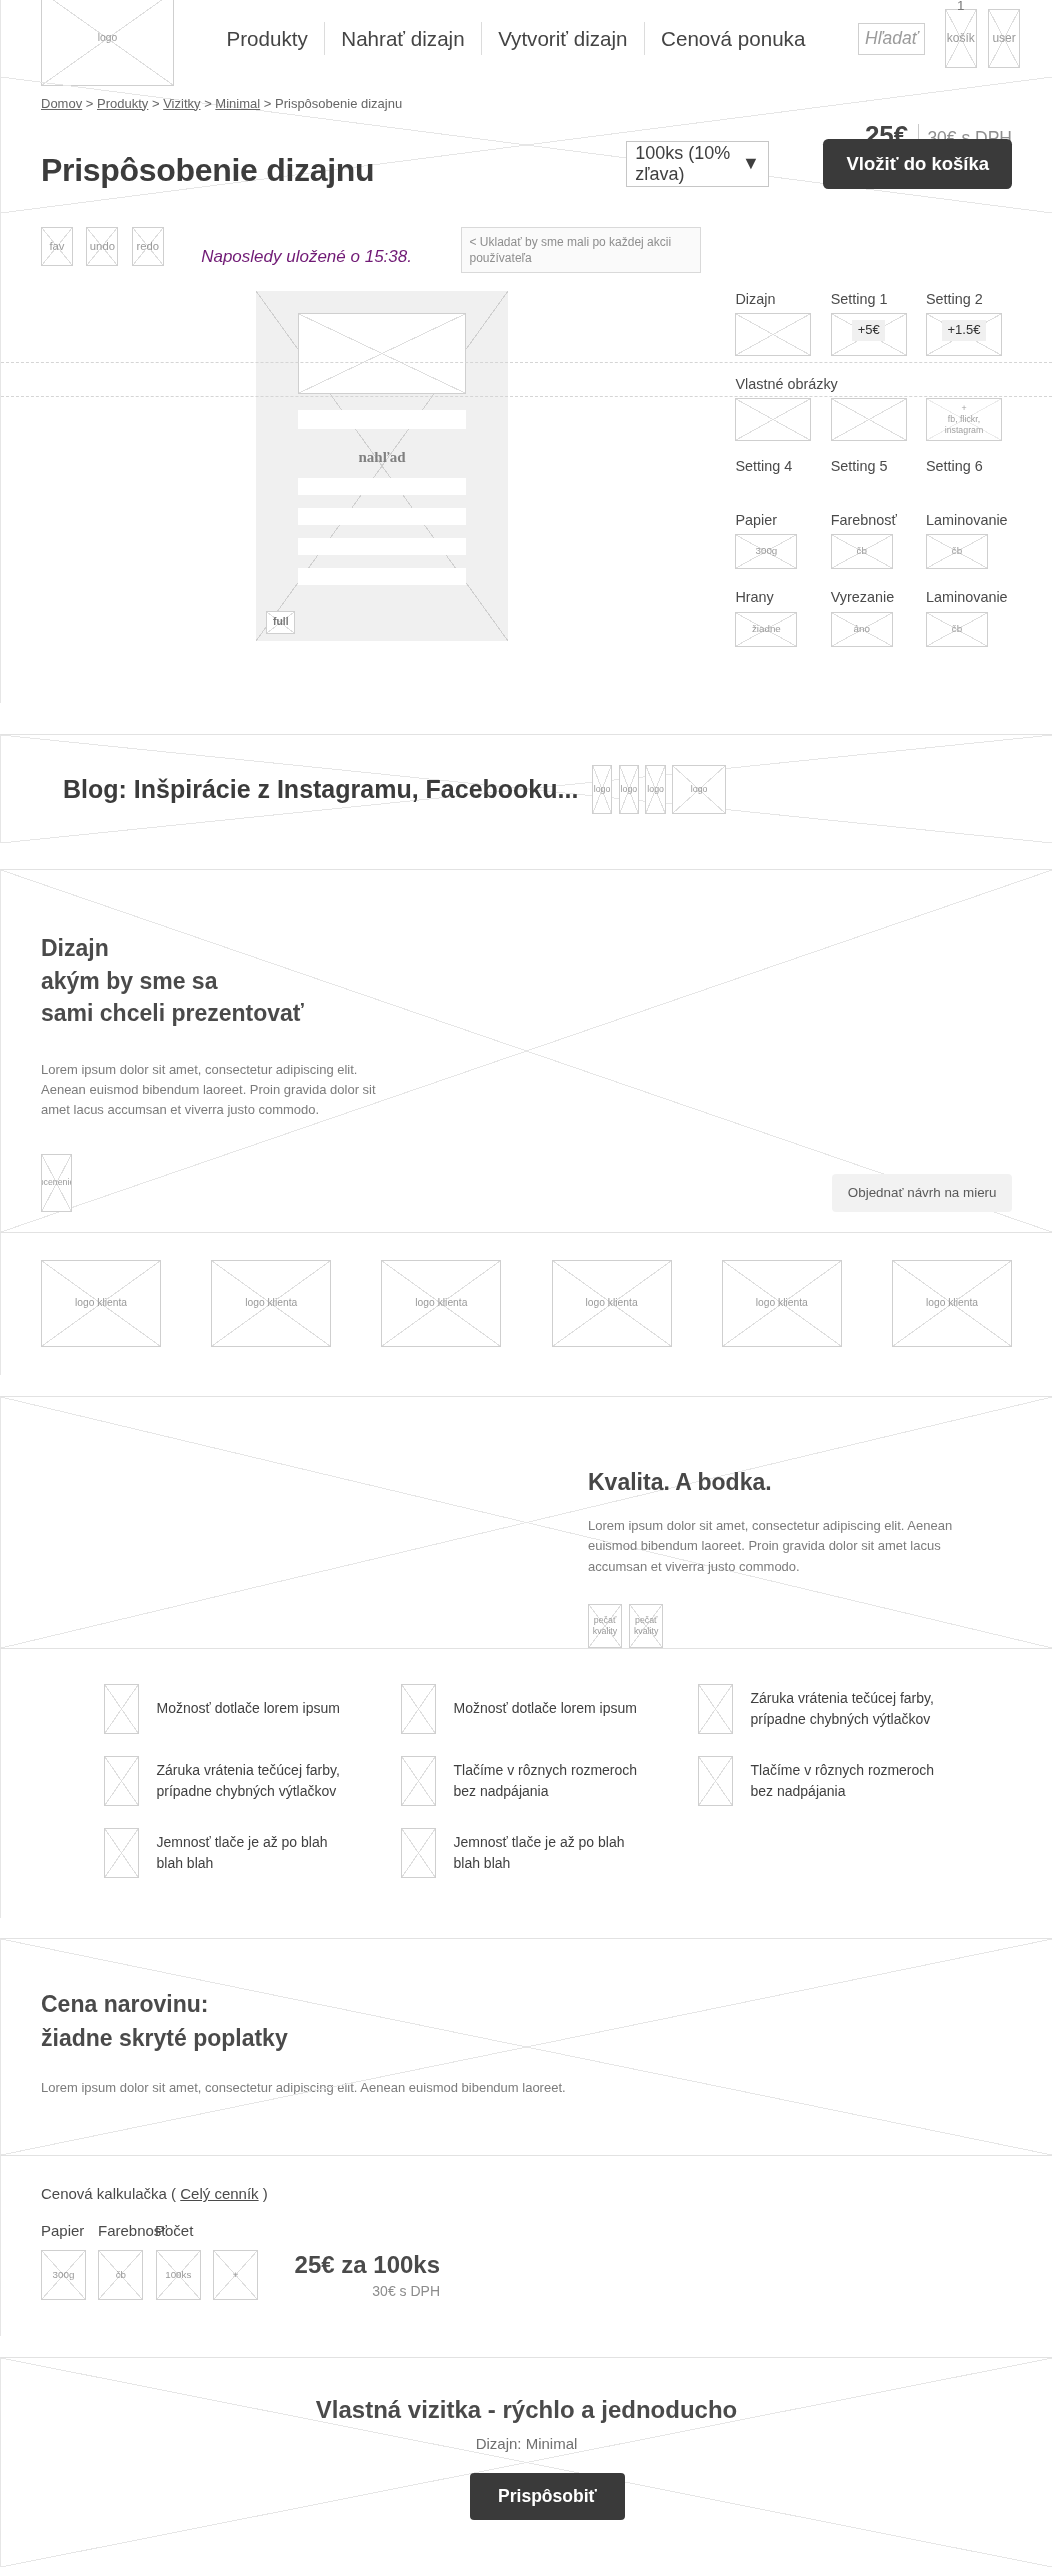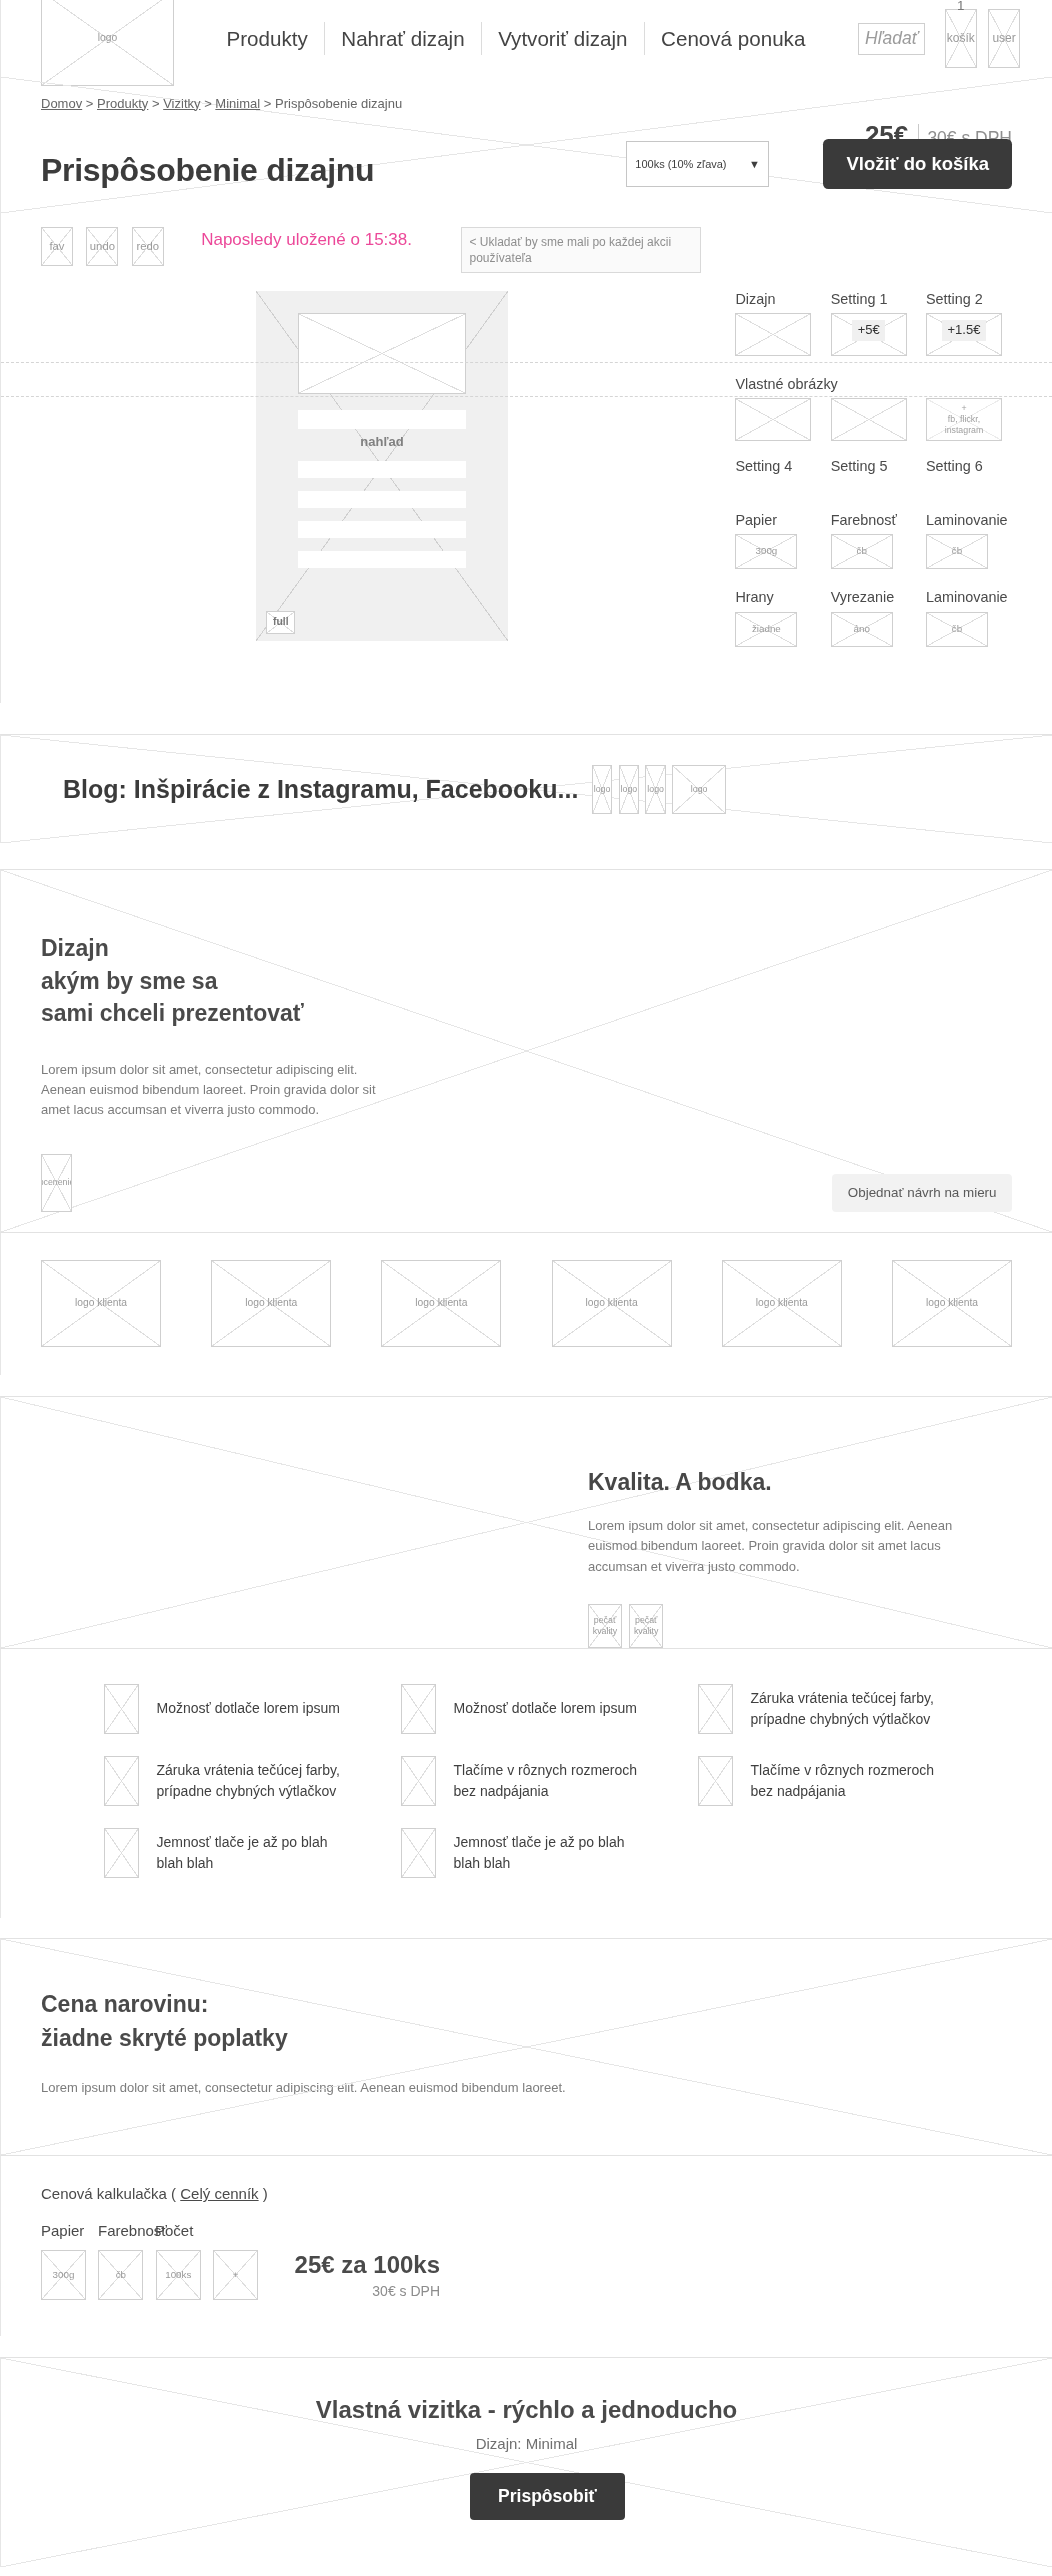--- a/index.html
+++ b/index.html
@@ -75,49 +75,49 @@
   .title-row{ display:flex; align-items:flex-end; justify-content:space-between; margin-top:28px; position:relative; z-index:2;}
   .page-title{ font-size:32px; font-weight:bold; color:#3c3c3c; letter-spacing:-0.3px;}
   .price-area{ position:absolute; right:40px; top:43px; display:flex; align-items:baseline; gap:9.3px; z-index:2;}
   .price-main{ font-size:26px; font-weight:bold; color:#444;}
   .price-div{ width:0.5px; height:24px; background:#c9c9c9; align-self:center;}
   .price-vat{ font-size:17.5px; color:#8e8e8e;}
   .buy-row{ display:flex; align-items:center; gap:12.4px; }
   .qty-select{
     width:143px; height:46px; border:0.5px solid #c6c6c6; background:#fff;
     display:flex; align-items:center; justify-content:space-between; padding:0 8.2px;
-    font-size:11px; color:#3f3f3f;
+    font-size:18px; color:#3f3f3f;
   }
   .btn-dark{
     background:#3a3a3a; color:#fff; border-radius:5.2px; font-size:18.5px; font-weight:bold;
     padding:14.4px 23px; white-space:nowrap; border:none;margin-left:42px;
   }
 
   
   .editor{ position:relative; border-left:0.5px solid #e6e6e6; border-right:0.5px solid #e6e6e6; padding:13.4px 40px 41px; }
   .editor-top{ display:flex; align-items:flex-start; gap:13.4px; }
   .tool-btn{ width:32px; height:39px; font-size:11.3px;}
-  .saved-text{ font-size:17px; color:#ec4899; margin-left:24px; margin-top:3px;}
+  .saved-text{ font-size:17px; color:#701a75; font-style:italic; margin-left:24px; margin-top:20px;}
   .note{
     margin-left:36px; border:0.5px solid #d9d9d9; background:#fafafa; color:#8e8e8e;
     font-size:12px; padding:6.2px 7.2px; width:240px; line-height:1.35;
   }
   .editor-body{ display:flex; gap:0; margin-top:17.5px; }
   .canvas-col{ flex:1; display:flex; justify-content:center; }
   .canvas{
     width:252px; height:350px; background:#f0f0f0; position:relative;
     display:flex; flex-direction:column; align-items:center; padding-top:21.6px; gap:0;
   }
   .canvas .cx{position:absolute; inset:0;}
   .canvas .cx::before{content:"";position:absolute;inset:0;background-image:linear-gradient(to bottom right, transparent calc(50% - 0.5px), #cfcfcf calc(50% - 0.5px), #cfcfcf calc(50% + 0.5px), transparent calc(50% + 0.5px));}
   .canvas .cx::after{content:"";position:absolute;inset:0;background-image:linear-gradient(to bottom left, transparent calc(50% - 0.5px), #cfcfcf calc(50% - 0.5px), #cfcfcf calc(50% + 0.5px), transparent calc(50% + 0.5px));}
   .card-img{ width:168px; height:81px; z-index:2;}
   .card-line{ width:168px; height:18.5px; background:#fff; margin-top:16.5px; z-index:2;}
   .card-line.sm{ height:17.5px; margin-top:12.4px;}
-  .nahlad{ font-size:13px; color:#808080; font-weight:bold; z-index:2; margin-top:5px;}
+  .nahlad{ font-size:15px; color:#808080; font-weight:bold; z-index:2; margin-top:20px;font-family:Liberation Serif, serif;}
   .full-btn{ position:absolute; left:10.3px; bottom:7.2px; width:29px; height:23px; font-size:10.3px; z-index:3; font-weight:bold; color:#777; background:#fff;}
 
   .settings-col{ width:289px; padding-left:12.4px; }
   .set-grid{ display:grid; grid-template-columns:repeat(3,1fr); column-gap:9.3px; row-gap:0;}
   .set-label{ font-size:14.4px; color:#4a4a4a; margin:0 0 6.2px 0;}
   .set-box{ width:76px; height:43px; margin-bottom:17.5px; }
   .badge{
     position:absolute; right:0; bottom:4.1px; background:#f0f0f0; color:#333;
     font-size:13px; padding:2.6px 5.2px; z-index:4;
   }

